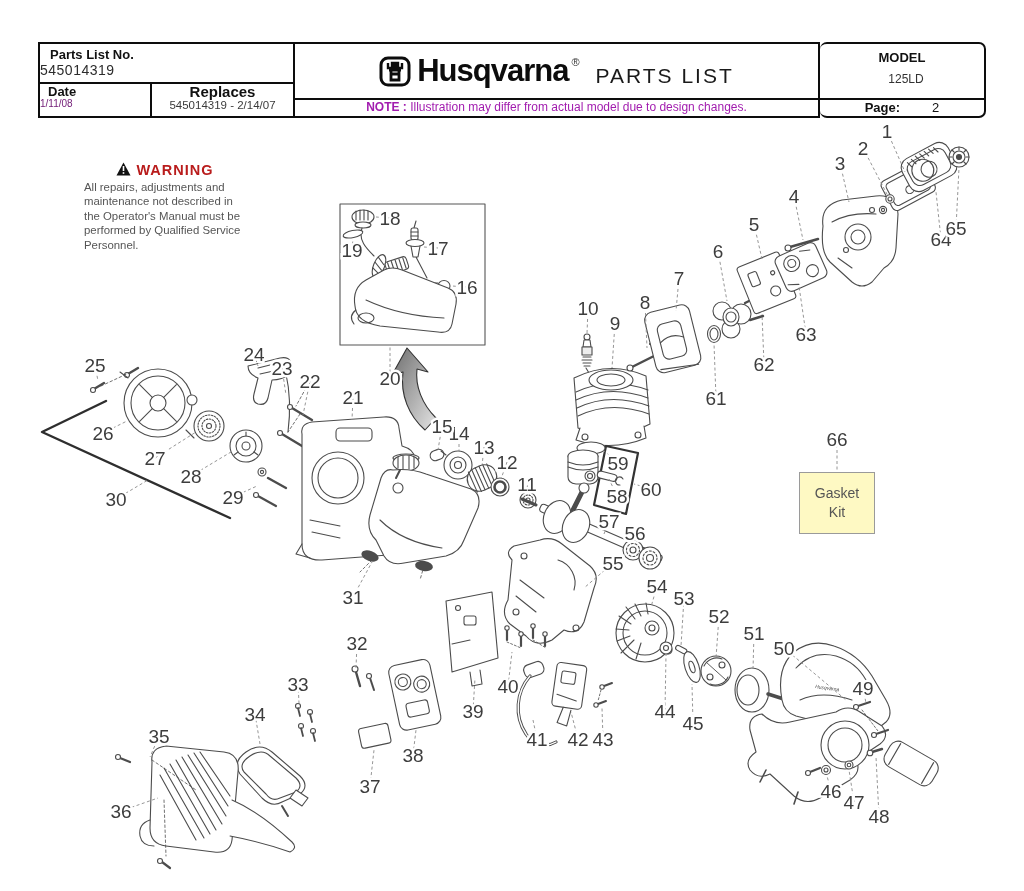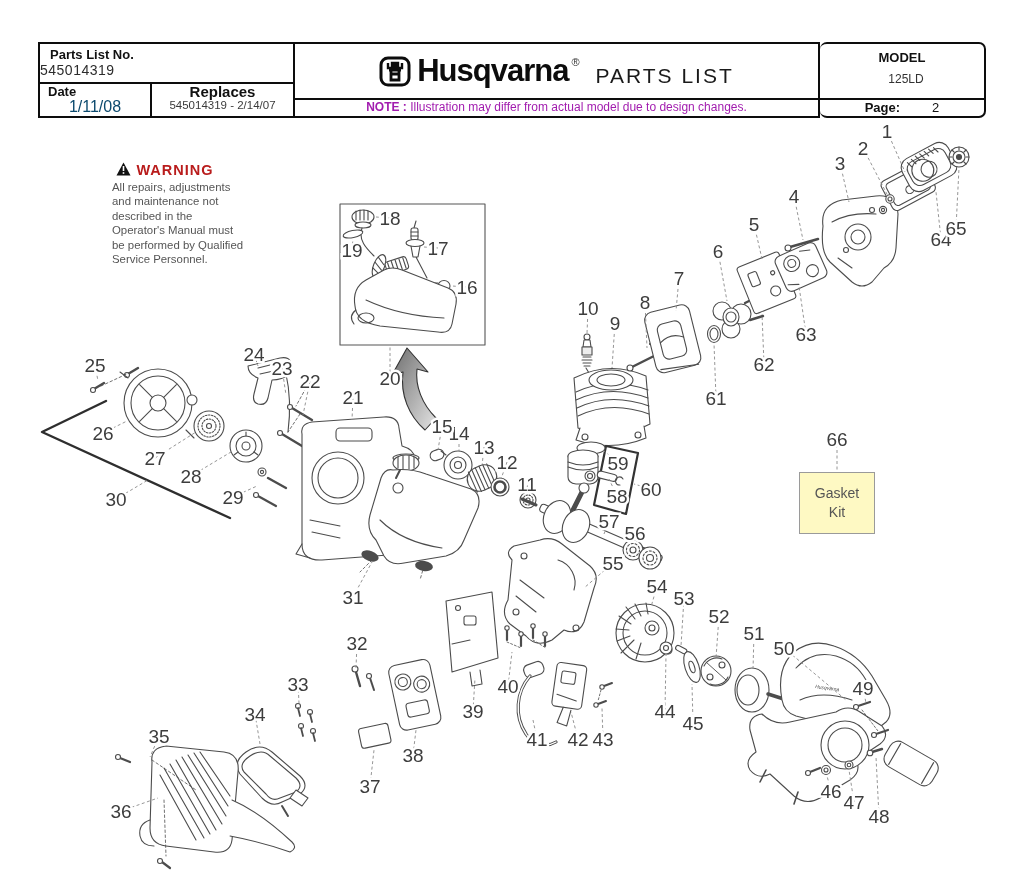--- a/index.html
+++ b/index.html
@@ -7,21 +7,21 @@
          font-family:"Liberation Sans",sans-serif;color:#111;overflow:hidden;}
   .box{position:absolute;border:2px solid #0d0d0d;box-sizing:border-box;background:#fff;}
   
   #box-left{left:38px;top:42px;width:257px;height:76px;}
   .row1{position:relative;height:40px;border-bottom:2px solid #0d0d0d;box-sizing:border-box;}
   .pl-label{position:absolute;left:10px;top:3px;font-size:13px;font-weight:bold;}
   .pl-value{position:absolute;left:0;top:18px;width:100%;text-align:left;font-size:14px;color:#2c2c2c;letter-spacing:.5px;}
   .row2{display:flex;height:32px;}
   .cell-date{width:110px;position:relative;}
   .cell-date .lab{position:absolute;left:8px;top:0;font-size:13px;font-weight:bold;}
-  .cell-date .val{position:absolute;left:0;top:14px;width:100%;text-align:center;font-size:16px;color:#0c4a6e;}
+  .cell-date .val{position:absolute;left:0;top:14px;width:100%;font-size:10px;color:#701a75;}
   .cell-repl{flex:1;border-left:2px solid #0d0d0d;text-align:center;}
   .cell-repl .lab{font-size:15px;font-weight:bold;line-height:15px;}
   .cell-repl .val{font-size:11.5px;color:#3a3a3a;line-height:13px;}
   
   #box-center{left:295px;top:42px;width:525px;height:76px;border-left:none;}
   .logo-row{height:54px;display:flex;align-items:center;justify-content:center;}
   .brand{font-size:31px;font-weight:bold;letter-spacing:-1px;color:#0c0c0c;margin-left:6px;}
   .reg{font-size:11px;color:#333;position:relative;top:-9px;margin-left:3px;}
   .doc-title{font-size:21px;color:#1a1a1a;letter-spacing:2px;margin-left:16px;position:relative;top:5px;font-weight:400;}
   .note-row{height:18px;border-top:2px solid #0d0d0d;box-sizing:border-box;text-align:center;font-size:12px;line-height:15px;color:#a21caf;}
@@ -29,21 +29,21 @@
   
   #box-right{left:820px;top:42px;width:166px;height:76px;border-left:none;border-radius:7px;}
   .model-area{height:54px;text-align:center;padding-top:6px;box-sizing:border-box;}
   .model-lab{font-size:13px;font-weight:bold;}
   .model-val{font-size:12px;color:#333;margin-top:7px;padding-left:8px;}
   .page-row{height:18px;border-top:2px solid #0d0d0d;box-sizing:border-box;display:flex;justify-content:center;gap:32px;font-size:13px;line-height:15px;}
   .page-row .lab{font-weight:bold;}
   
   #warning{position:absolute;left:84px;top:162px;width:162px;}
   .warn-title{display:flex;align-items:flex-start;justify-content:center;gap:5px;font-weight:bold;font-size:14.5px;letter-spacing:1px;color:#b91c1c;}
-  .warn-body{margin-top:2px;font-size:11.4px;line-height:1.27;color:#555;margin-left:28px;}
+  .warn-body{margin-top:2px;font-size:11.4px;line-height:1.27;color:#555;}
   
   #gasket-kit{position:absolute;left:799px;top:472px;width:76px;height:62px;border:1px solid #9a9a9a;
               display:flex;flex-direction:column;align-items:center;justify-content:center;
               font-size:14px;color:#555;line-height:1.35;background:#fef9c3;box-sizing:border-box;}
   
   #diagram{position:absolute;left:0;top:0;}
   .callout{font-family:"Liberation Sans",sans-serif;font-size:19px;fill:#3d3d3d;
            stroke:#fff;stroke-width:5px;paint-order:stroke;text-anchor:middle;}
 </style>
 </head>

